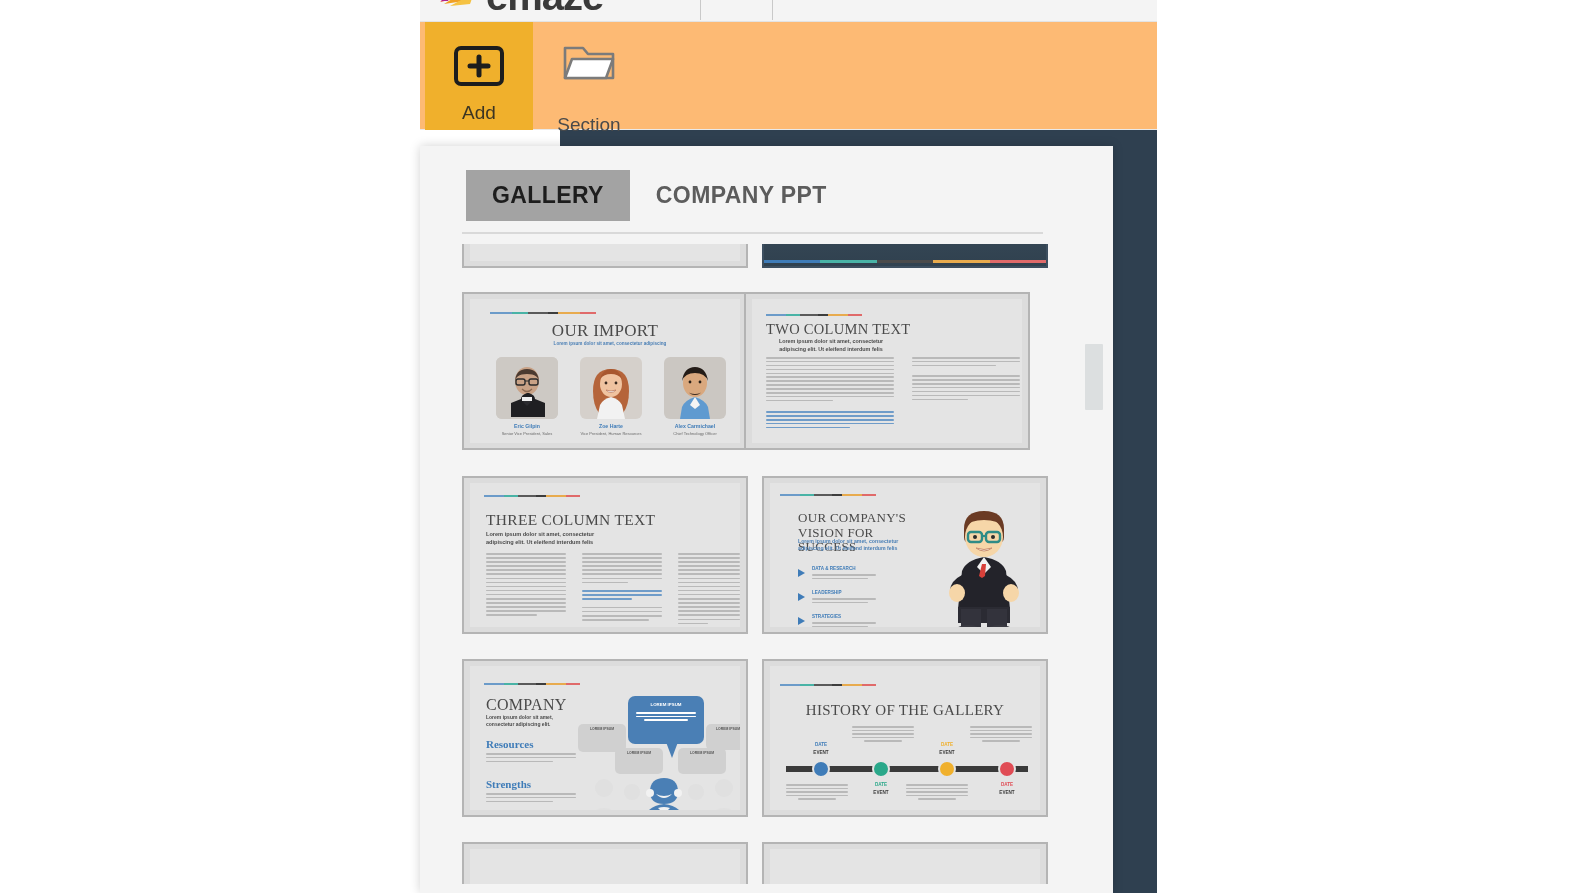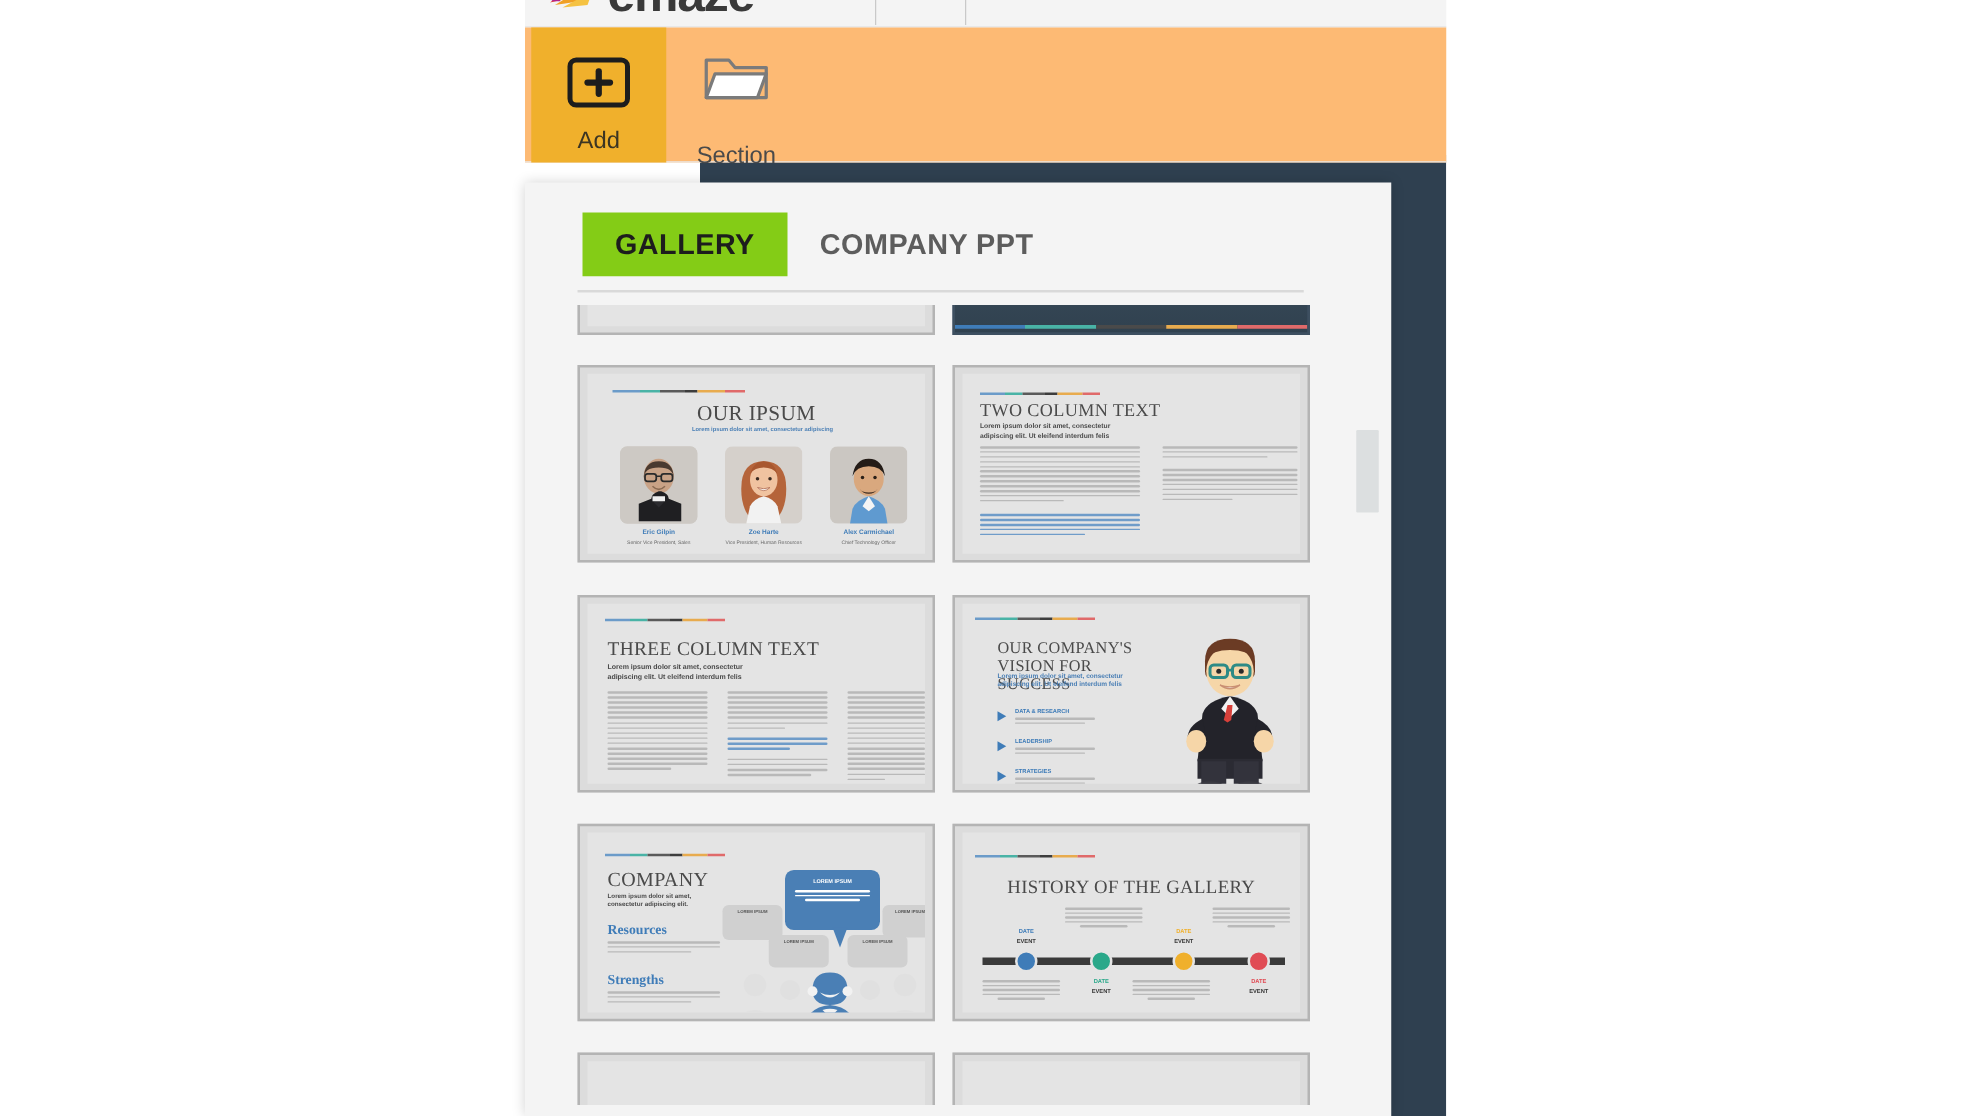--- a/index.html
+++ b/index.html
@@ -35,21 +35,21 @@
   .tb-label { font-size:19px; color:#4a4a4a; margin-top:8px; }
   .tb-item.active .tb-label { color:#3c3523; }
   .icon-box { width:58px; height:56px; display:flex; align-items:center; justify-content:center; }
 
   
   .modal { position:absolute; left:420px; top:146px; width:693px; height:747px;
            background:#f4f4f4; box-shadow:0 0 10px rgba(0,0,0,.18); overflow:hidden; }
   .tabs { position:absolute; left:46px; top:24px; display:flex; align-items:stretch; }
   .tab { padding:12px 26px; font-size:23px; font-weight:bold; letter-spacing:.4px;
          color:#5d5d5d; cursor:pointer; }
-  .tab.active { background:#84cc16; color:#1d1d1d; }
+  .tab.active { background:#a3a3a3; color:#1d1d1d; }
   .tab-rule { position:absolute; left:42px; top:86px; width:581px; height:2px; background:#d9d9d9; }
 
   
   .grid { position:absolute; left:40px; top:98px; width:613px; height:640px; overflow:hidden; }
   .thumb { position:absolute; width:286px; height:158px; background:#dcdcdc;
            border:2px solid #b4b4b4; overflow:hidden; cursor:pointer; }
   .thumb .inner { position:absolute; left:6px; top:5px; right:6px; bottom:5px;
                   background:#e4e4e4; overflow:hidden; }
 
   .accentbar { position:absolute; left:6px; top:6px; display:flex; height:2px; }
@@ -164,21 +164,21 @@
       <div class="thumb" style="left:2px; top:48px;">
         <div class="inner">
           <div class="accentbar" style="left:20px;top:13px;">
             <i style="width:22px;background:#6b9bc9;"></i>
               <i style="width:16px;background:#49b3a6;"></i>
             <i style="width:20px;background:#5a5a5a;"></i>
               <i style="width:10px;background:#3d3d3d;"></i>
             <i style="width:22px;background:#e8ab4e;"></i>
               <i style="width:16px;background:#e06a6a;"></i>
           </div>
-          <div class="sl-title" style="position:absolute;left:0;top:22px;width:100%;text-align:center;font-size:17px;">OUR IPSUM</div>
+          <div class="sl-title" style="position:absolute;left:0;top:22px;width:100%;text-align:center;font-size:17px;">OUR IMPORT</div>
           <div class="sl-sub" style="position:absolute;left:70px;top:42px;width:140px;text-align:center;font-size:4.6px;line-height:1.35;">Lorem ipsum dolor sit amet, consectetur adipiscing</div>
 
           <div class="headshot" style="left:26px;top:58px;width:62px;height:62px;background:#cfcbc6;">
             <svg width="62" height="62" viewBox="0 0 62 62">
               <rect width="62" height="62" fill="#cdc9c4"></rect>
               <ellipse cx="31" cy="24" rx="12" ry="14" fill="#c9a286"></ellipse>
               <path d="M19 26 q0-14 12-14 q12 0 12 14 q0-9-12-9 q-12 0-12 9z" fill="#4a3a30"></path>
               <rect x="20" y="22" width="9" height="6" rx="2" fill="none" stroke="#2b2b2b" stroke-width="1.4"></rect>
               <rect x="33" y="22" width="9" height="6" rx="2" fill="none" stroke="#2b2b2b" stroke-width="1.4"></rect>
               <line x1="29" y1="24" x2="33" y2="24" stroke="#2b2b2b" stroke-width="1.2"></line>
@@ -225,21 +225,21 @@
           </div>
           <div style="position:absolute;left:98px;top:142px;width:86px;text-align:center;">
             
           </div>
           <div style="position:absolute;left:182px;top:142px;width:86px;text-align:center;">
             
           </div>
         </div>
       </div>
 
-      <div class="thumb" style="left:302px; top:48px;">
+      <div class="thumb" style="left:284px; top:48px;text-align:center;">
         <div class="inner">
           <div class="accentbar" style="left:14px;top:15px;">
             <i style="width:20px;background:#6b9bc9;"></i>
               <i style="width:14px;background:#49b3a6;"></i>
             <i style="width:18px;background:#5a5a5a;"></i>
               <i style="width:10px;background:#3d3d3d;"></i>
             <i style="width:20px;background:#e8ab4e;"></i>
               <i style="width:14px;background:#e06a6a;"></i>
           </div>
           <div class="sl-title" style="position:absolute;left:14px;top:22px;font-size:14.5px;">TWO COLUMN TEXT</div>

